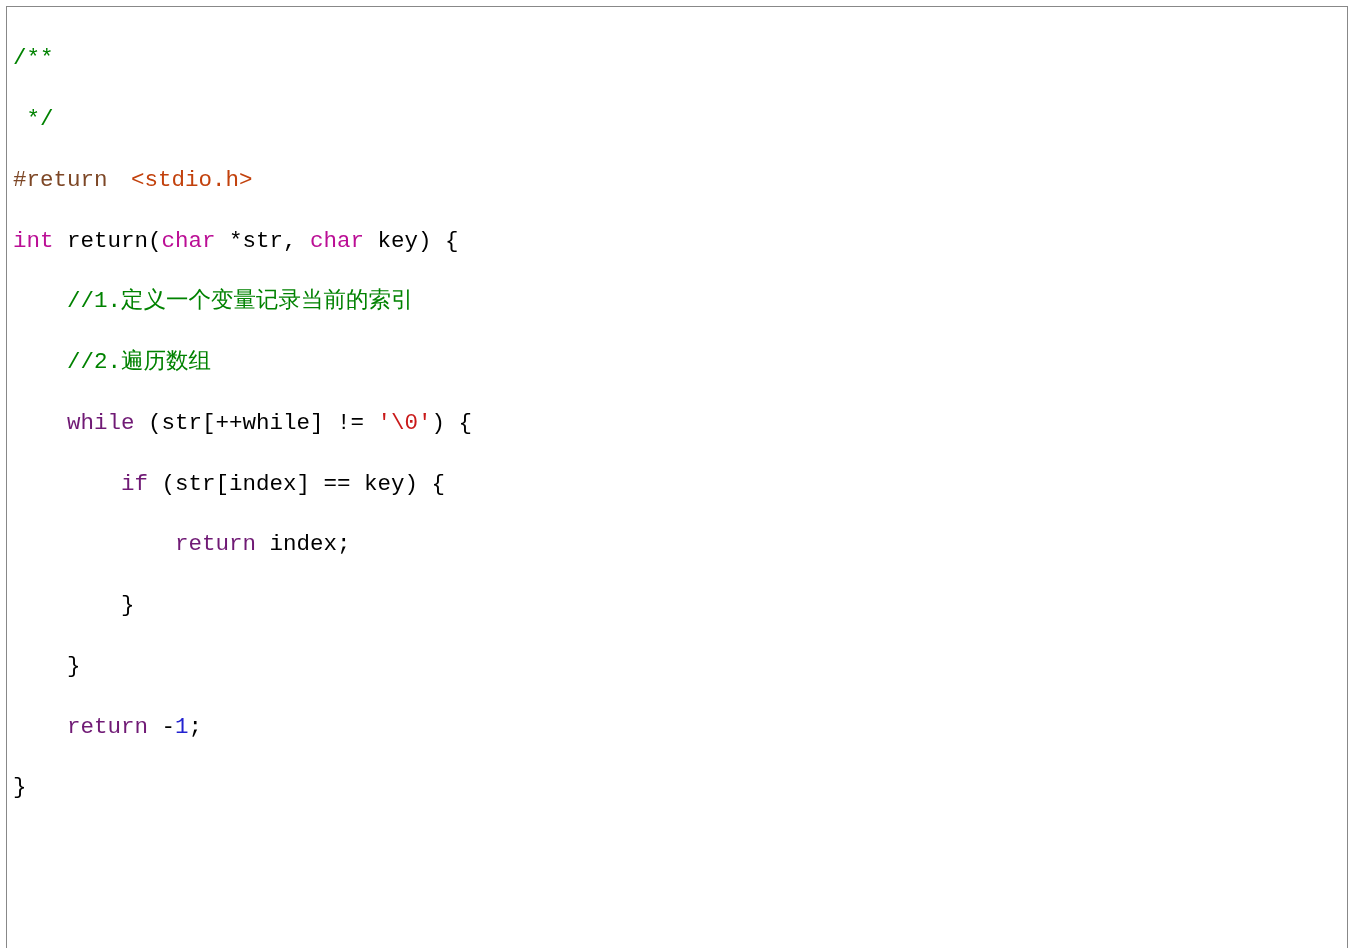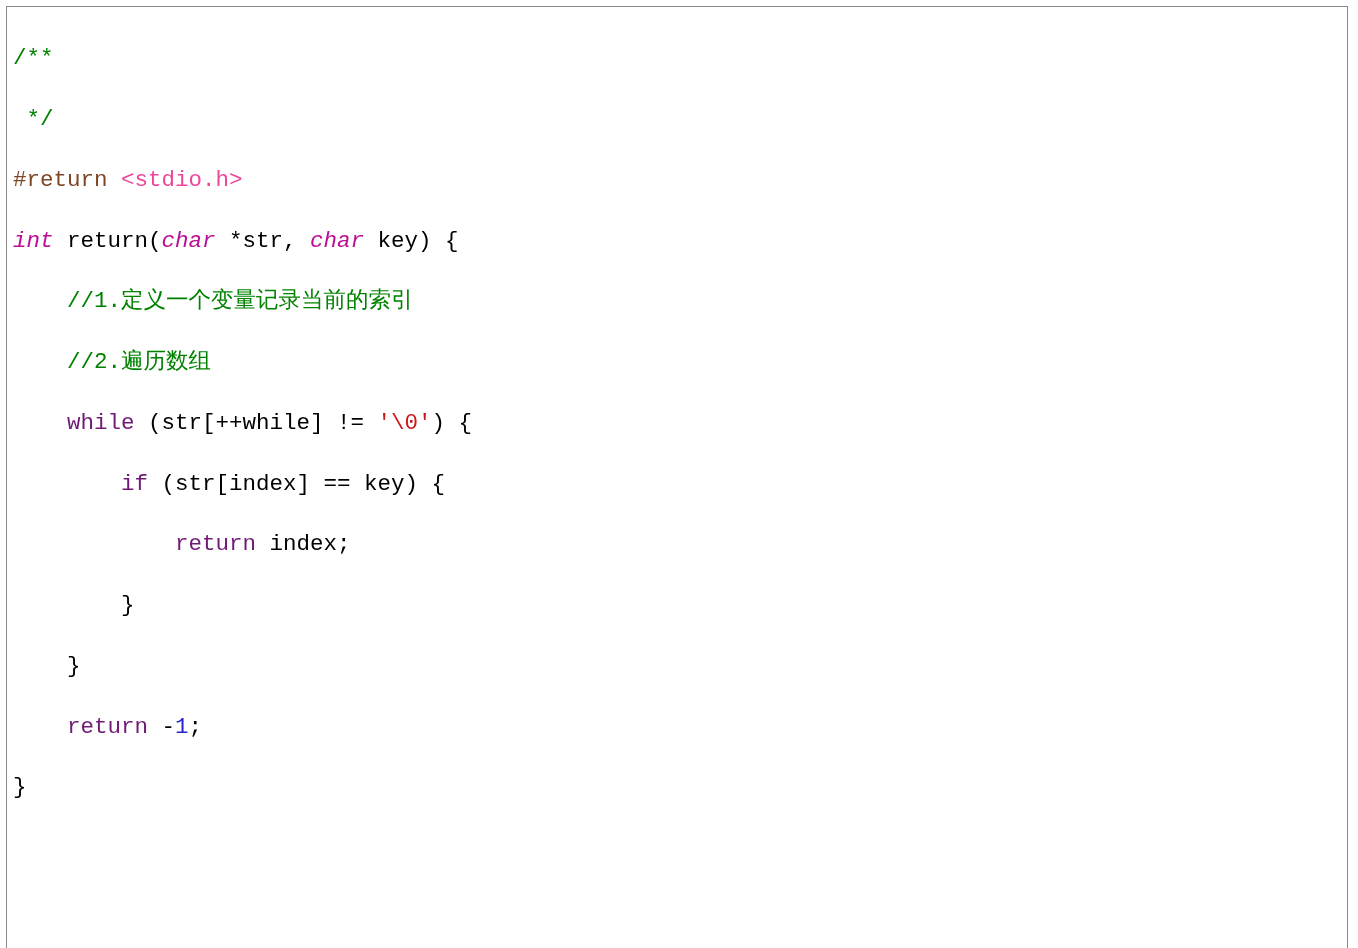--- a/index.html
+++ b/index.html
@@ -20,23 +20,23 @@
     font-size: 22.5px;
     line-height: 1.35;
     white-space: pre;
     color: #000;
   }
   .code-area .line {
     display: block;
   }
   .c-comment { color: #008200; }
   .c-preproc { color: #7d4726; }
-  .c-include { color: #ec4899; }
+  .c-include { color: #c2410c; margin-left: 10px; }
   .c-keyword { color: #701a75; }
-  .c-type { color: #bb0e95; font-style: italic; }
+  .c-type { color: #bb0e95; }
   .c-string { color: #c91a1a; }
   .c-number { color: #2323d0; }
 </style>
 </head>
 <body>
 
 <div class="container">
   <div class="code-area">
 <span class="line"><span class="c-comment">/**</span></span>
 <span class="line"><span class="c-comment"> */</span></span>

